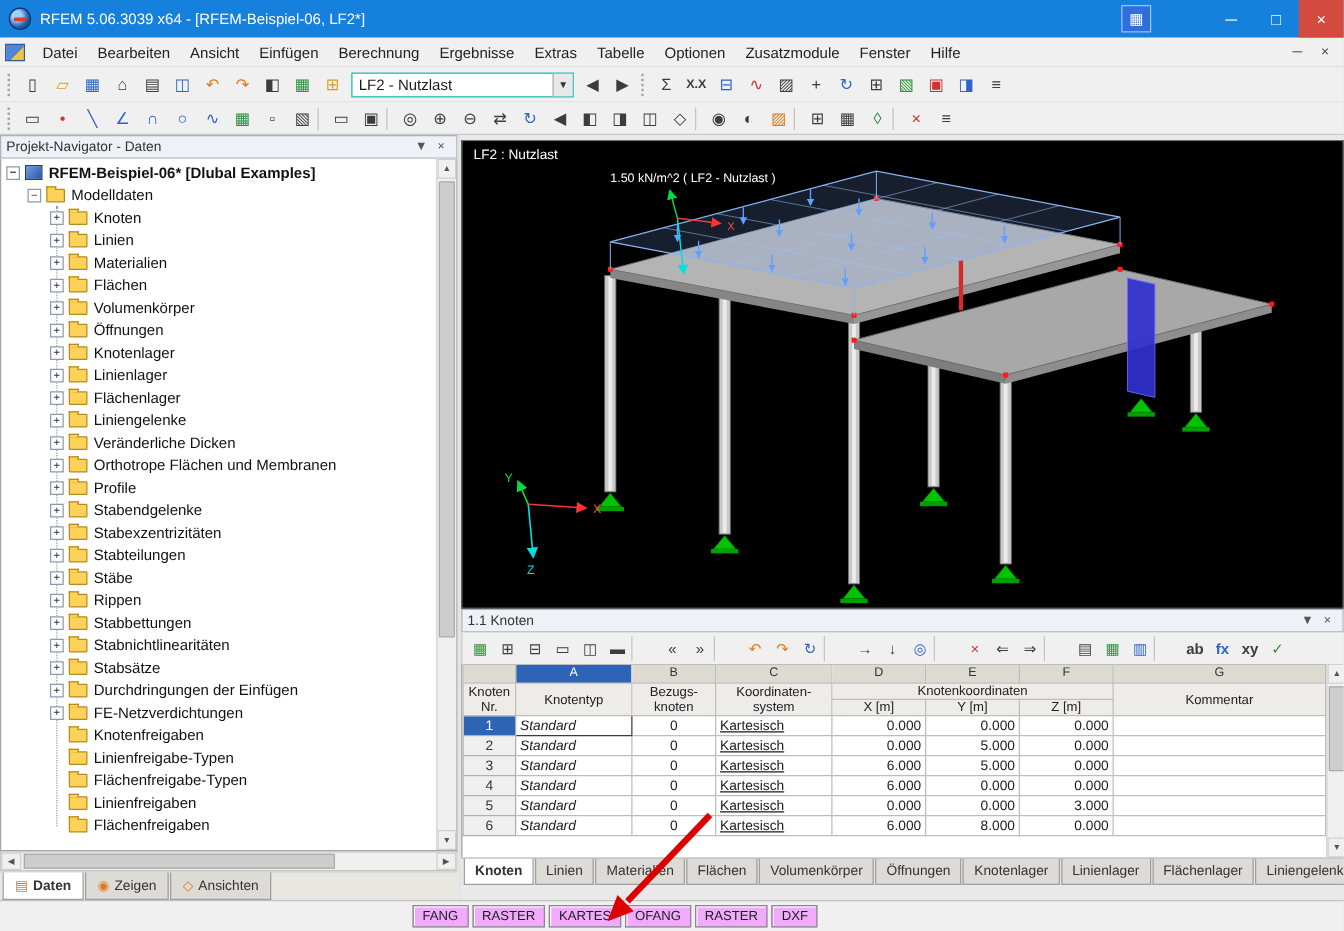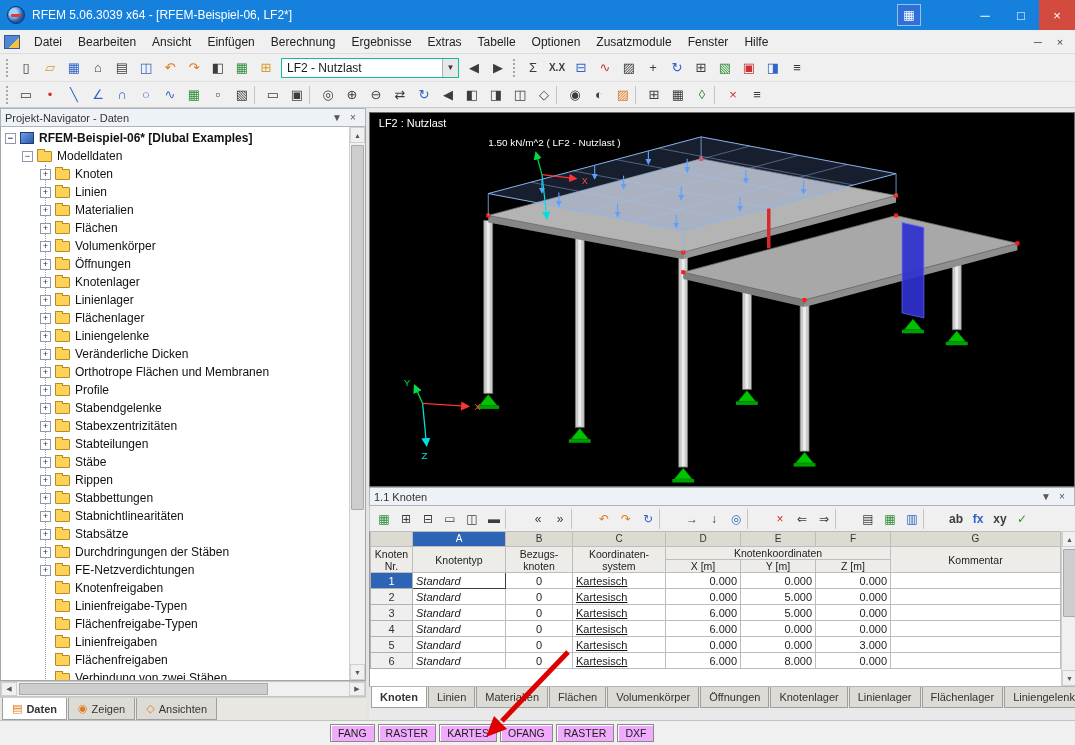--- a/index.html
+++ b/index.html
@@ -363,21 +363,21 @@
               <span class="t-label">Stabnichtlinearitäten</span>
             </li>
               <li class="t-row">
               <span class="plusbox">+</span>
               <span class="folder"></span>
               <span class="t-label">Stabsätze</span>
             </li>
               <li class="t-row">
               <span class="plusbox">+</span>
               <span class="folder"></span>
-              <span class="t-label">Durchdringungen der Stäben</span>
+              <span class="t-label">Durchdringungen der Einfügen</span>
             </li>
               <li class="t-row">
               <span class="plusbox">+</span>
               <span class="folder"></span>
               <span class="t-label">FE-Netzverdichtungen</span>
             </li>
               <li class="t-row no-plus">
               <span class="plusbox">+</span>
               <span class="folder"></span>
               <span class="t-label">Knotenfreigaben</span>
@@ -394,25 +394,20 @@
             </li>
               <li class="t-row no-plus">
               <span class="plusbox">+</span>
               <span class="folder"></span>
               <span class="t-label">Linienfreigaben</span>
             </li>
               <li class="t-row no-plus">
               <span class="plusbox">+</span>
               <span class="folder"></span>
               <span class="t-label">Flächenfreigaben</span>
-            </li>
-              <li class="t-row no-plus">
-              <span class="plusbox">+</span>
-              <span class="folder"></span>
-              <span class="t-label">Verbindung von zwei Stäben</span>
             </li>
             </ul>
         </div>
         <div class="vscroll">
           <div class="scr-btn">▲</div>
           <div class="scr-track">
               <div class="scr-thumb" style="top:2px;height:70%;"></div>
             </div>
           <div class="scr-btn">▼</div>
         </div>

